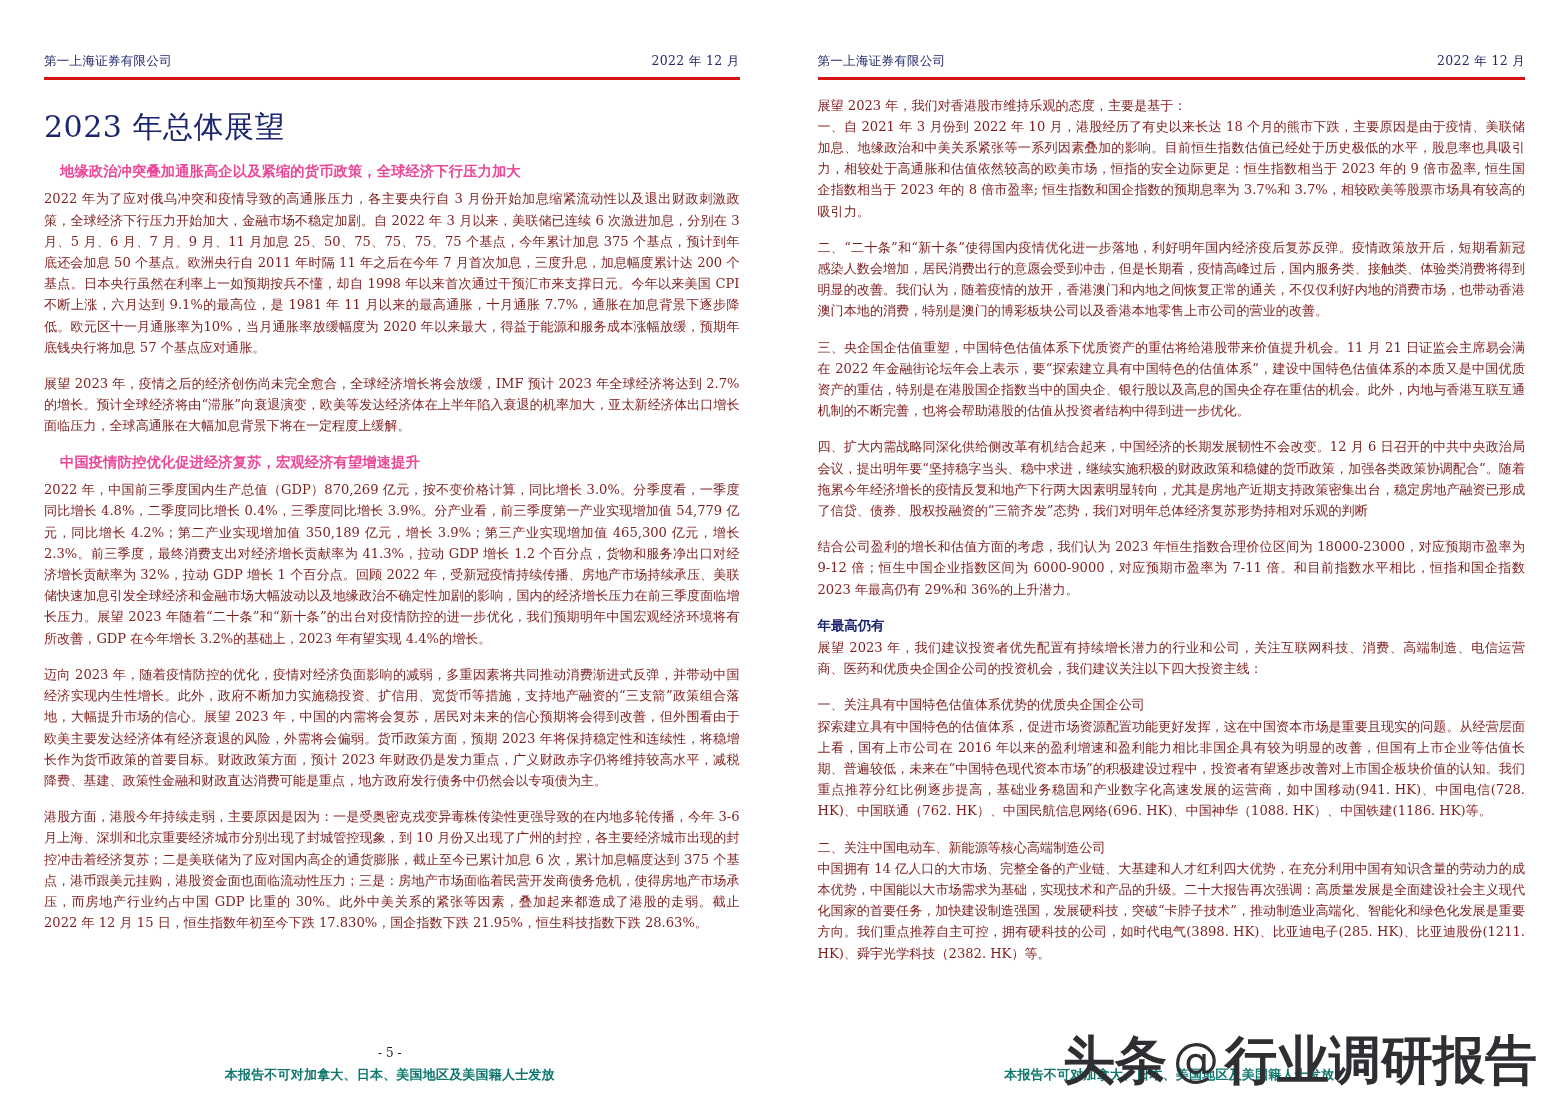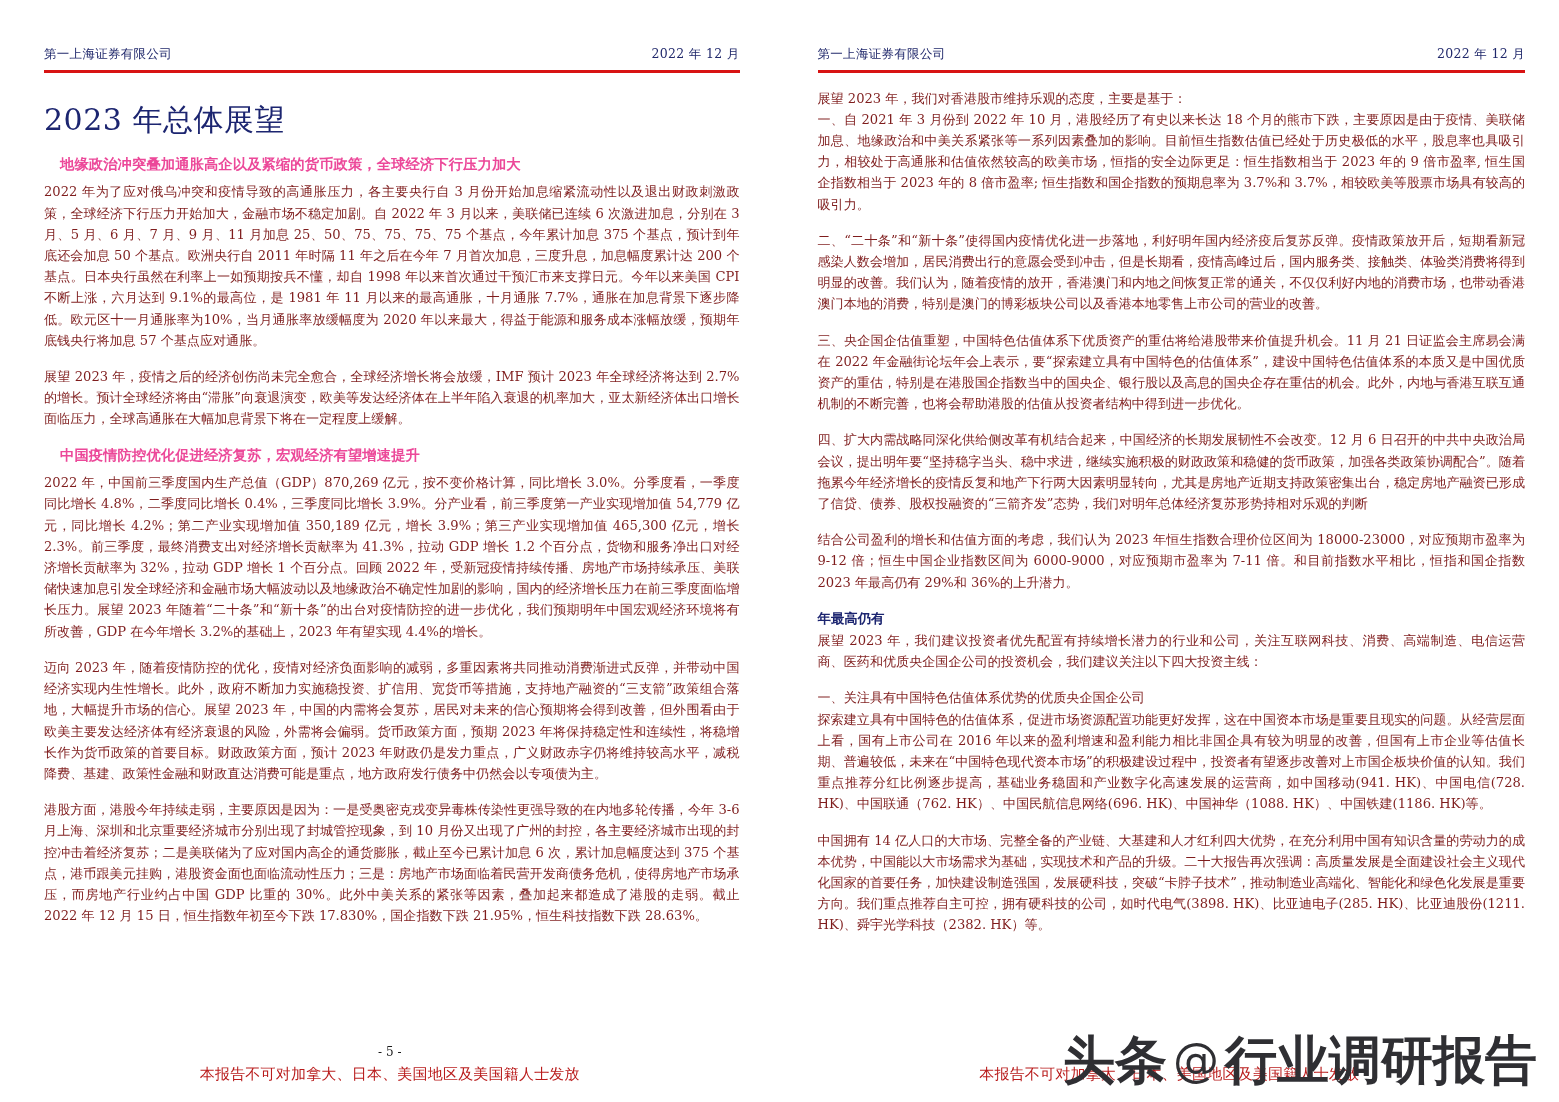--- a/index.html
+++ b/index.html
@@ -38,20 +38,21 @@
     justify-content: space-between;
     align-items: baseline;
     font-size: 12.5px;
     color: #20286b;
     font-family: "DejaVu Serif", "Liberation Serif", serif;
     letter-spacing: .3px;
   }
   .running-head .date {
     font-size: 12.5px;
     color: #20286b;
+    margin-top: 7px;
   }
   .rule-red {
     margin-top: 7px;
     height: 2.6px;
     background: #d81313;
     width: 100%;
   }
 
   
   .doc-title {
@@ -108,23 +109,23 @@
     bottom: 18px;
     text-align: center;
   }
   .page-num {
     font-size: 12px;
     color: #1a1a1a;
     margin-bottom: 6px;
     font-family: "DejaVu Serif", "Liberation Serif", serif;
   }
   .disclaimer {
-    font-size: 15px;
-    font-weight: normal;
-    color: #b91c1c;
+    font-size: 13px;
+    font-weight: bold;
+    color: #0f766e;
     letter-spacing: .2px;
   }
 
   
   .watermark {
     position: absolute;
     right: 22px;
     bottom: 16px;
     display: flex;
     align-items: center;
@@ -192,20 +193,21 @@
     <p class="body">三、央企国企估值重塑，中国特色估值体系下优质资产的重估将给港股带来价值提升机会。11 月 21 日证监会主席易会满在 2022 年金融街论坛年会上表示，要“探索建立具有中国特色的估值体系”，建设中国特色估值体系的本质又是中国优质资产的重估，特别是在港股国企指数当中的国央企、银行股以及高息的国央企存在重估的机会。此外，内地与香港互联互通机制的不断完善，也将会帮助港股的估值从投资者结构中得到进一步优化。</p>
     <p class="body">四、扩大内需战略同深化供给侧改革有机结合起来，中国经济的长期发展韧性不会改变。12 月 6 日召开的中共中央政治局会议，提出明年要“坚持稳字当头、稳中求进，继续实施积极的财政政策和稳健的货币政策，加强各类政策协调配合”。随着拖累今年经济增长的疫情反复和地产下行两大因素明显转向，尤其是房地产近期支持政策密集出台，稳定房地产融资已形成了信贷、债券、股权投融资的“三箭齐发”态势，我们对明年总体经济复苏形势持相对乐观的判断</p>
     <p class="body">结合公司盈利的增长和估值方面的考虑，我们认为 2023 年恒生指数合理价位区间为 18000-23000，对应预期市盈率为 9-12 倍；恒生中国企业指数区间为 6000-9000，对应预期市盈率为 7-11 倍。和目前指数水平相比，恒指和国企指数 2023 年最高仍有 29%和 36%的上升潜力。</p>
 
     <h2 class="strategy-head">年最高仍有</h2>
     <p class="body">展望 2023 年，我们建议投资者优先配置有持续增长潜力的行业和公司，关注互联网科技、消费、高端制造、电信运营商、医药和优质央企国企公司的投资机会，我们建议关注以下四大投资主线：</p>
 
     <p class="body tight">一、关注具有中国特色估值体系优势的优质央企国企公司</p>
     <p class="body">探索建立具有中国特色的估值体系，促进市场资源配置功能更好发挥，这在中国资本市场是重要且现实的问题。从经营层面上看，国有上市公司在 2016 年以来的盈利增速和盈利能力相比非国企具有较为明显的改善，但国有上市企业等估值长期、普遍较低，未来在“中国特色现代资本市场”的积极建设过程中，投资者有望逐步改善对上市国企板块价值的认知。我们重点推荐分红比例逐步提高，基础业务稳固和产业数字化高速发展的运营商，如中国移动(941. HK)、中国电信(728. HK)、中国联通（762. HK）、中国民航信息网络(696. HK)、中国神华（1088. HK）、中国铁建(1186. HK)等。</p>
 
+    <p class="body tight">二、关注中国电动车、新能源等核心高端制造公司</p>
     <p class="body">中国拥有 14 亿人口的大市场、完整全备的产业链、大基建和人才红利四大优势，在充分利用中国有知识含量的劳动力的成本优势，中国能以大市场需求为基础，实现技术和产品的升级。二十大报告再次强调：高质量发展是全面建设社会主义现代化国家的首要任务，加快建设制造强国，发展硬科技，突破“卡脖子技术”，推动制造业高端化、智能化和绿色化发展是重要方向。我们重点推荐自主可控，拥有硬科技的公司，如时代电气(3898. HK)、比亚迪电子(285. HK)、比亚迪股份(1211. HK)、舜宇光学科技（2382. HK）等。</p>
 
     <div class="footer">
       <div class="disclaimer">本报告不可对加拿大、日本、美国地区及美国籍人士发放</div>
     </div>
 
     <div class="watermark">
       <span>头条</span>
       <span class="at-mark">@</span>
       <span>行业调研报告</span>

